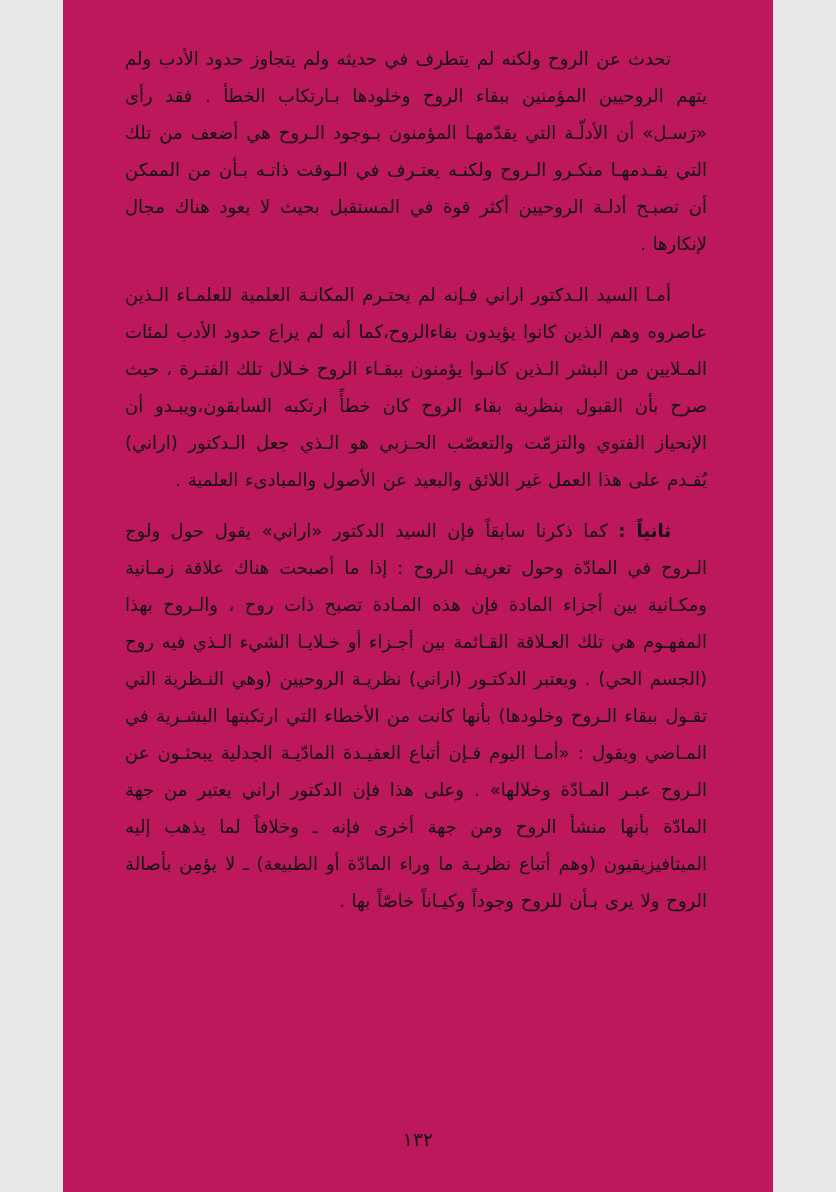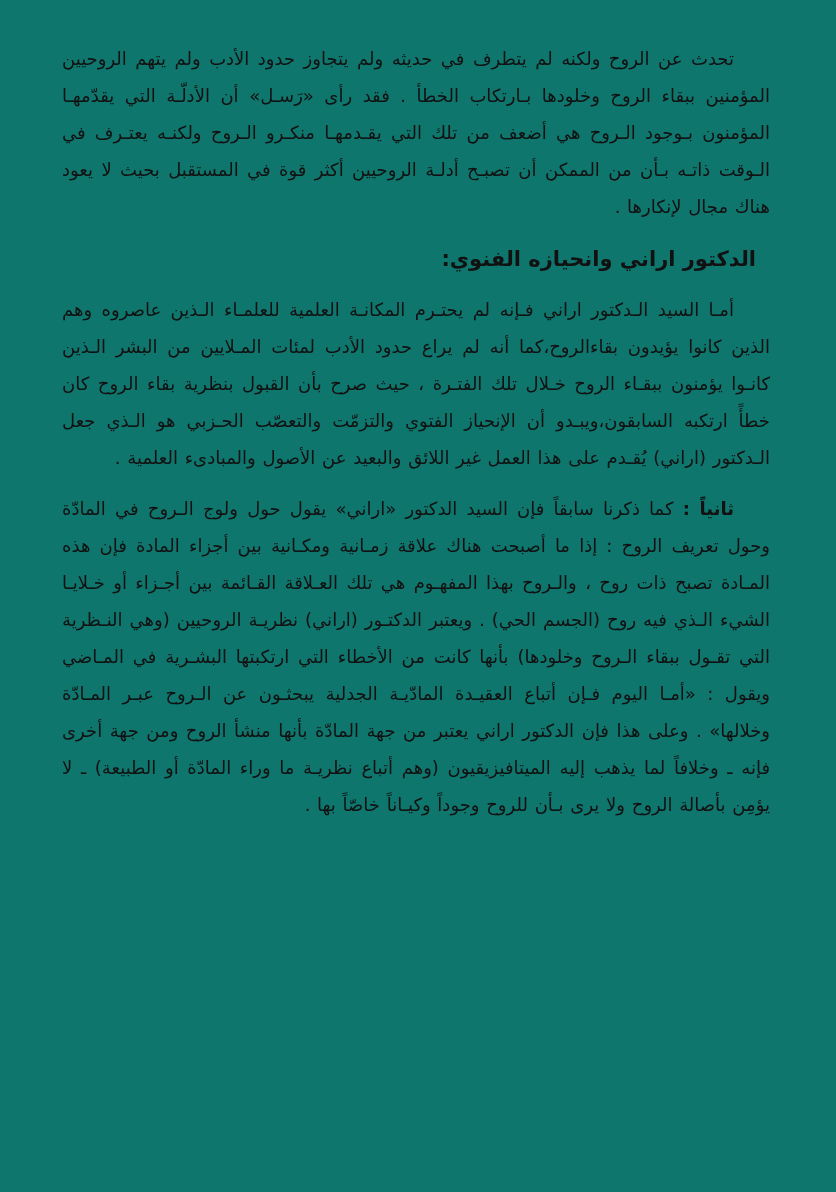--- a/index.html
+++ b/index.html
@@ -2,24 +2,24 @@
 <html lang="ar" dir="rtl"><head>
 <meta charset="utf-8">
 <style>
   html, body {
     margin: 0;
     padding: 0;
     background: #e8e8e8;
   }
   .page {
     position: relative;
-    width: 836px;
+    width: 710px;
     height: 1192px;
     margin: 0 auto;
-    background: #0f766e;
+    background: #be185d;
     color: #111111;
     font-family: "DejaVu Sans", sans-serif;
     direction: rtl;
     overflow: hidden;
     box-sizing: border-box;
   }
   .text-block {
     position: absolute;
     top: 40px;
     right: 66px;
@@ -54,17 +54,17 @@
     font-size: 19px;
     color: #111111;
   }
 </style>
 </head>
 <body>
 
 <div class="page">
   <div class="text-block">
       <p class="paragraph">تحدث عن الروح ولكنه لم يتطرف في حديثه ولم يتجاوز حدود الأدب ولم يتهم الروحيين المؤمنين ببقاء الروح وخلودها بـارتكاب الخطأ . فقد رأى «رَسـل» أن الأدلّـة التي يقدّمهـا المؤمنون بـوجود الـروح هي أضعف من تلك التي يقـدمهـا منكـرو الـروح ولكنـه يعتـرف في الـوقت ذاتـه بـأن من الممكن أن تصبـح أدلـة الروحيين أكثر قوة في المستقبل بحيث لا يعود هناك مجال لإنكارها .</p>
-      <h2 class="heading">الدكتور اراني وانحيازه الفنوي:</h2>
       <p class="paragraph">أمـا السيد الـدكتور اراني فـإنه لم يحتـرم المكانـة العلمية للعلمـاء الـذين عاصروه وهم الذين كانوا يؤيدون بقاءالروح،كما أنه لم يراع حدود الأدب لمئات المـلايين من البشر الـذين كانـوا يؤمنون ببقـاء الروح خـلال تلك الفتـرة ، حيث صرح بأن القبول بنظرية بقاء الروح كان خطأً ارتكبه السابقون،ويبـدو أن الإنحياز الفتوي والتزمّت والتعصّب الحـزبي هو الـذي جعل الـدكتور (اراني) يُقـدم على هذا العمل غير اللائق والبعيد عن الأصول والمبادىء العلمية .</p>
       <p class="paragraph"><span class="lead-word">ثانياً :</span> كما ذكرنا سابقاً فإن السيد الدكتور «اراني» يقول حول ولوج الـروح في المادّة وحول تعريف الروح : إذا ما أصبحت هناك علاقة زمـانية ومكـانية بين أجزاء المادة فإن هذه المـادة تصبح ذات روح ، والـروح بهذا المفهـوم هي تلك العـلاقة القـائمة بين أجـزاء أو خـلايـا الشيء الـذي فيه روح (الجسم الحي) . ويعتبر الدكتـور (اراني) نظريـة الروحيين (وهي النـظرية التي تقـول ببقاء الـروح وخلودها) بأنها كانت من الأخطاء التي ارتكبتها البشـرية في المـاضي ويقول : «أمـا اليوم فـإن أتباع العقيـدة المادّيـة الجدلية يبحثـون عن الـروح عبـر المـادّة وخلالها» . وعلى هذا فإن الدكتور اراني يعتبر من جهة المادّة بأنها منشأ الروح ومن جهة أخرى فإنه ـ وخلافاً لما يذهب إليه الميتافيزيقيون (وهم أتباع نظريـة ما وراء المادّة أو الطبيعة) ـ لا يؤمِن بأصالة الروح ولا يرى بـأن للروح وجوداً وكيـاناً خاصّاً بها .</p>
     </div>
+  <div class="page-number">١٣٢</div>
 </div>
 
 </body></html>

